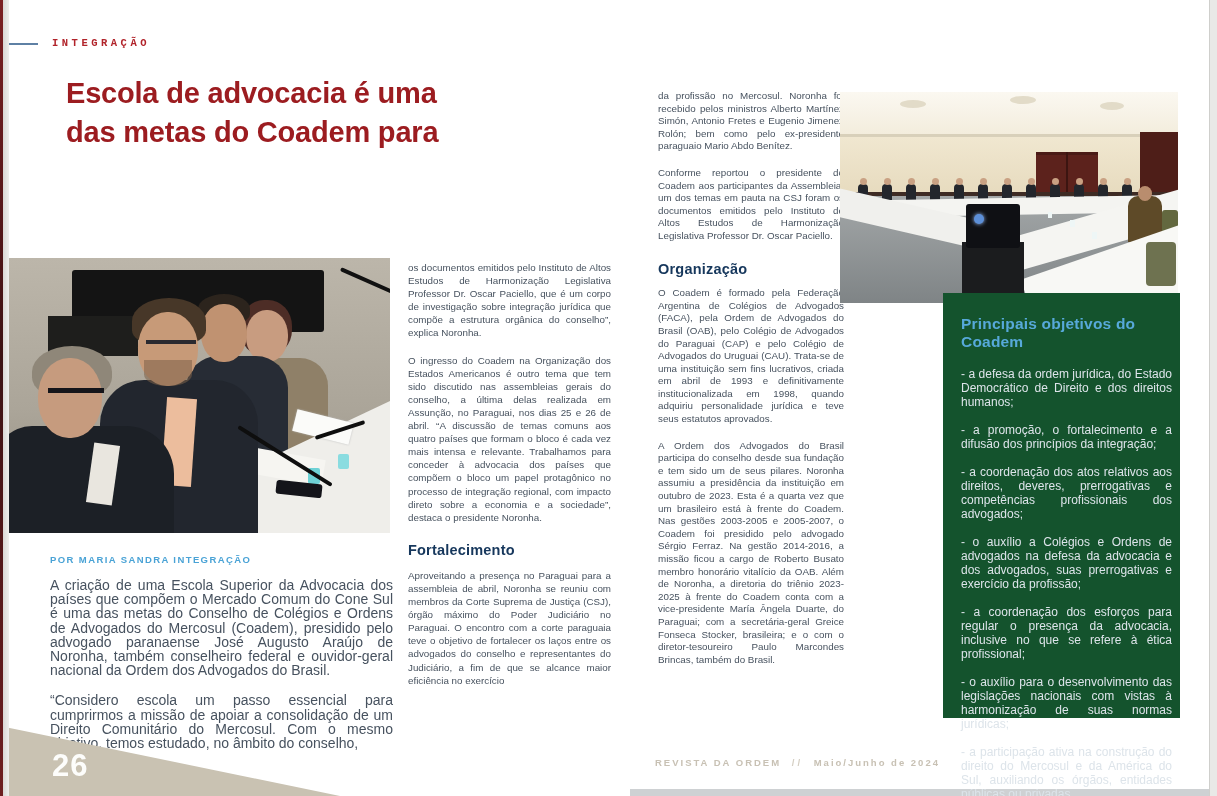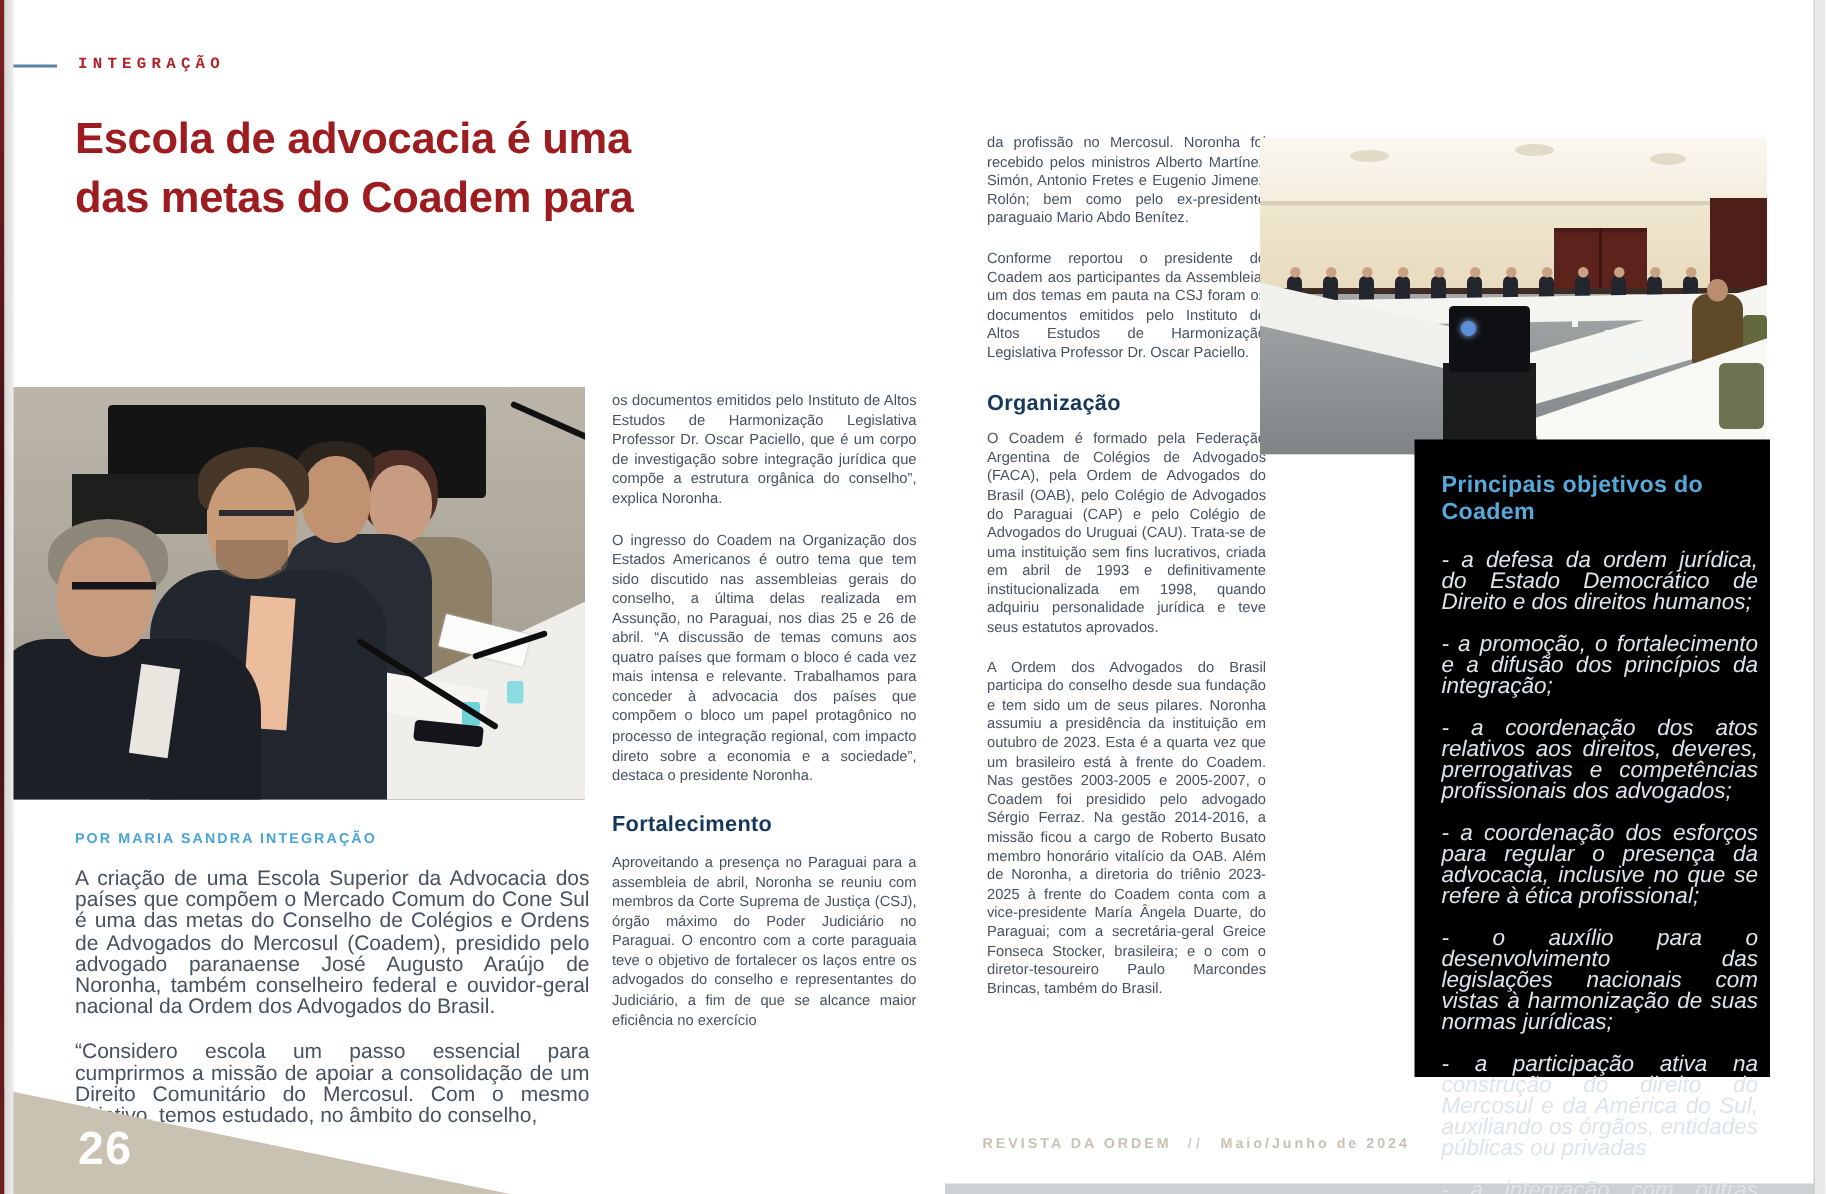--- a/index.html
+++ b/index.html
@@ -10,21 +10,21 @@
   
   .spine-dark{left:0;top:0;width:3px;height:796px;background:linear-gradient(180deg,#7c2023,#3c1113 45%,#6e1e20);}
   .spine-light{left:3px;top:0;width:6px;height:796px;background:linear-gradient(90deg,#d9d7d4,#efeeec);}
   .right-edge-line{left:1209px;top:0;width:1px;height:796px;background:#cfcfcc;}
   .right-edge{left:1210px;top:0;width:7px;height:796px;background:#e9e9e7;}
   .bottom-strip{left:630px;top:789px;width:587px;height:7px;background:#ced1d3;}
 
   
   .kicker-line{left:8px;top:43px;width:30px;height:2px;background:#5e80a4;}
   .kicker{left:52px;top:37px;font-size:10.5px;font-weight:bold;letter-spacing:3.5px;color:#b1232a;font-family:Liberation Mono, monospace;}
-  .title{left:50px;top:74px;width:600px;color:#9c1c20;font-size:29px;line-height:39px;font-weight:bold;letter-spacing:-0.2px;}
+  .title{left:66px;top:74px;width:600px;color:#9c1c20;font-size:29px;line-height:39px;font-weight:bold;letter-spacing:-0.2px;}
 
   
   .byline{left:50px;top:554px;font-size:9.5px;font-weight:bold;letter-spacing:1.4px;color:#4aa3d6;}
   .col{color:#47525f;text-align:justify;}
   .col p{margin:0 0 14px 0;}
   .col1{left:50px;top:578px;width:343px;font-size:14px;line-height:14.2px;}
   .col1 p{margin:0 0 16px 0;}
   .col2{left:408px;top:261px;width:203px;font-size:9.8px;line-height:13.1px;}
   .col3{left:658px;top:90px;width:186px;font-size:9.8px;line-height:12.6px;}
   .subhead{color:#16375c;font-size:14.5px;font-weight:bold;margin:20px 0 12px 0;text-align:left;letter-spacing:0.2px;}
@@ -86,24 +86,24 @@
   .pr-phead{width:7px;height:7px;background:#c9a183;border-radius:50%;margin:-6px auto 0 auto;}
   .pr-woman{left:288px;top:104px;width:34px;height:46px;background:#5e4a28;border-radius:10px 10px 0 0;}
   .pr-womanhead{left:298px;top:94px;width:14px;height:15px;background:#b98d6e;border-radius:50%;}
   .pr-chair1{left:306px;top:150px;width:30px;height:44px;background:#6e7250;border-radius:4px;}
   .pr-chair2{left:322px;top:118px;width:16px;height:34px;background:#63683f;border-radius:3px;}
   .pr-cup1{left:230px;top:128px;width:5px;height:7px;background:#eef6f6;}
   .pr-cup2{left:252px;top:140px;width:5px;height:7px;background:#eef6f6;}
   .pr-cup3{left:208px;top:120px;width:4px;height:6px;background:#eef6f6;}
 
   
-  .sidebar{left:943px;top:293px;width:237px;height:425px;background:#000000;box-sizing:border-box;
+  .sidebar{left:943px;top:293px;width:237px;height:425px;background:#14532d;box-sizing:border-box;
     padding:22px 8px 18px 18px;z-index:5;}
   .sidebar h3{margin:0 0 16px 0;font-size:15.5px;color:#57a9da;letter-spacing:0.2px;}
-  .sidebar p{margin:0 0 14px 0;font-size:15px;line-height:14px;color:#dde4ea;text-align:justify;font-style:italic;}
+  .sidebar p{margin:0 0 14px 0;font-size:12px;line-height:14px;color:#dde4ea;text-align:justify;}
 
   
   .wedge{left:0;top:726px;width:340px;height:70px;background:#c9c2b2;
     clip-path:polygon(0 0,100% 100%,0 100%);}
   .pagenum{left:52px;top:748px;font-size:31px;font-weight:bold;color:#fdfdfb;letter-spacing:1px;z-index:6;}
   .footerline{left:655px;top:757px;font-size:9.5px;font-weight:bold;letter-spacing:2px;color:#c8c1b4;}
   .footerline .sep{color:#d4cec2;margin:0 6px;letter-spacing:3px;}
 </style>
 </head>
 <body>
@@ -234,20 +234,21 @@
     <div class="abs pr-projcart"></div>
     <div class="abs pr-proj"></div>
     <div class="abs pr-lens"></div>
   </div>
 
   <div class="abs sidebar">
     <h3>Principais objetivos do Coadem</h3>
     <p>- a defesa da ordem jurídica, do Estado Democrático de Direito e dos direitos humanos;</p>
     <p>- a promoção, o fortalecimento e a difusão dos princípios da integração;</p>
     <p>- a coordenação dos atos relativos aos direitos, deveres, prerrogativas e competências profissionais dos advogados;</p>
+    <p>- o auxílio a Colégios e Ordens de advogados na defesa da advocacia e dos advogados, suas prerrogativas e exercício da profissão;</p>
     <p>- a coordenação dos esforços para regular o presença da advocacia, inclusive no que se refere à ética profissional;</p>
     <p>- o auxílio para o desenvolvimento das legislações nacionais com vistas à harmonização de suas normas jurídicas;</p>
     <p>- a participação ativa na construção do direito do Mercosul e da América do Sul, auxiliando os órgãos, entidades públicas ou privadas</p>
     <p>- a integração com outras instituições internacionais de advogados.</p>
   </div>
 
   <div class="abs wedge"></div>
   <div class="abs pagenum">26</div>
   <div class="abs footerline">
     <span>REVISTA DA ORDEM</span>

